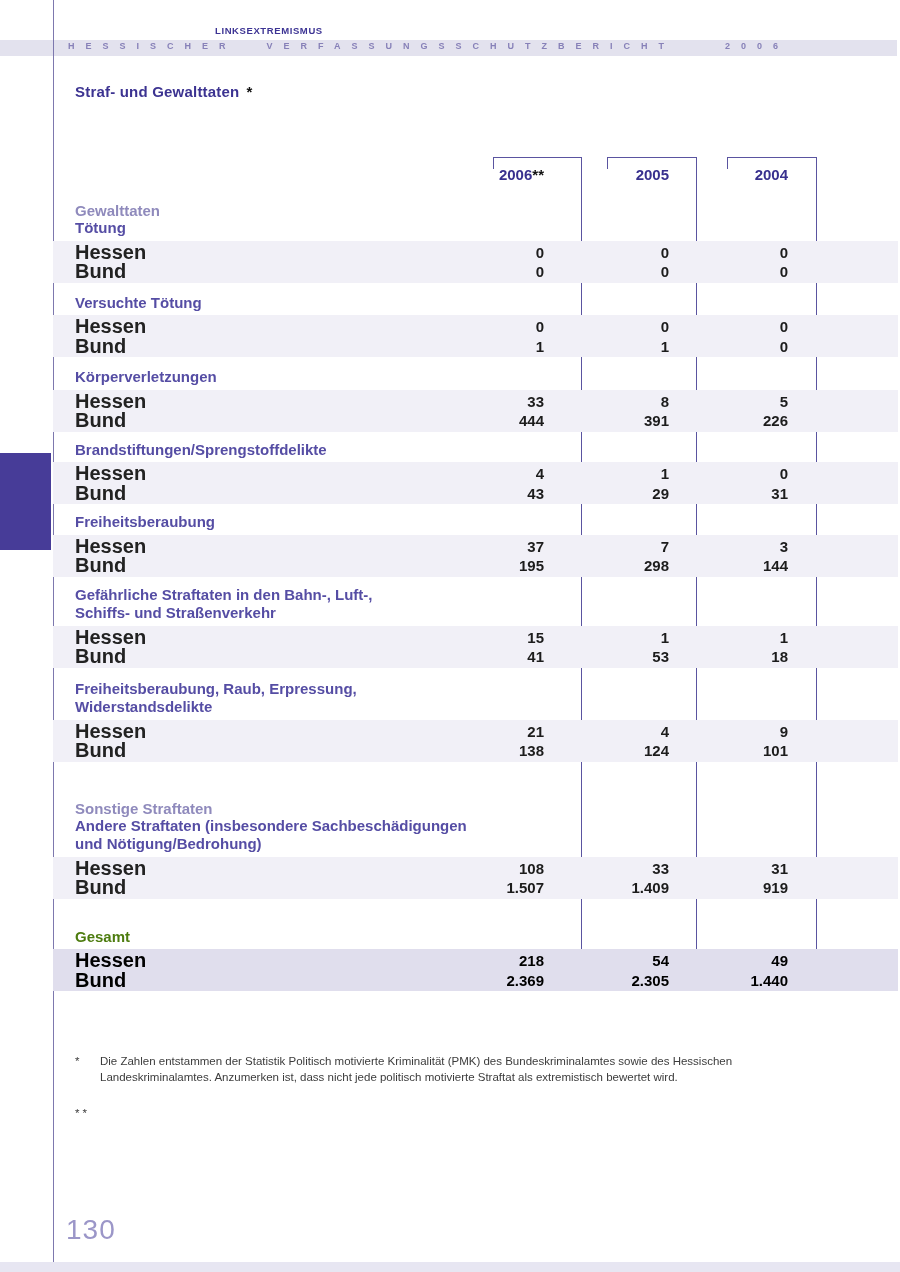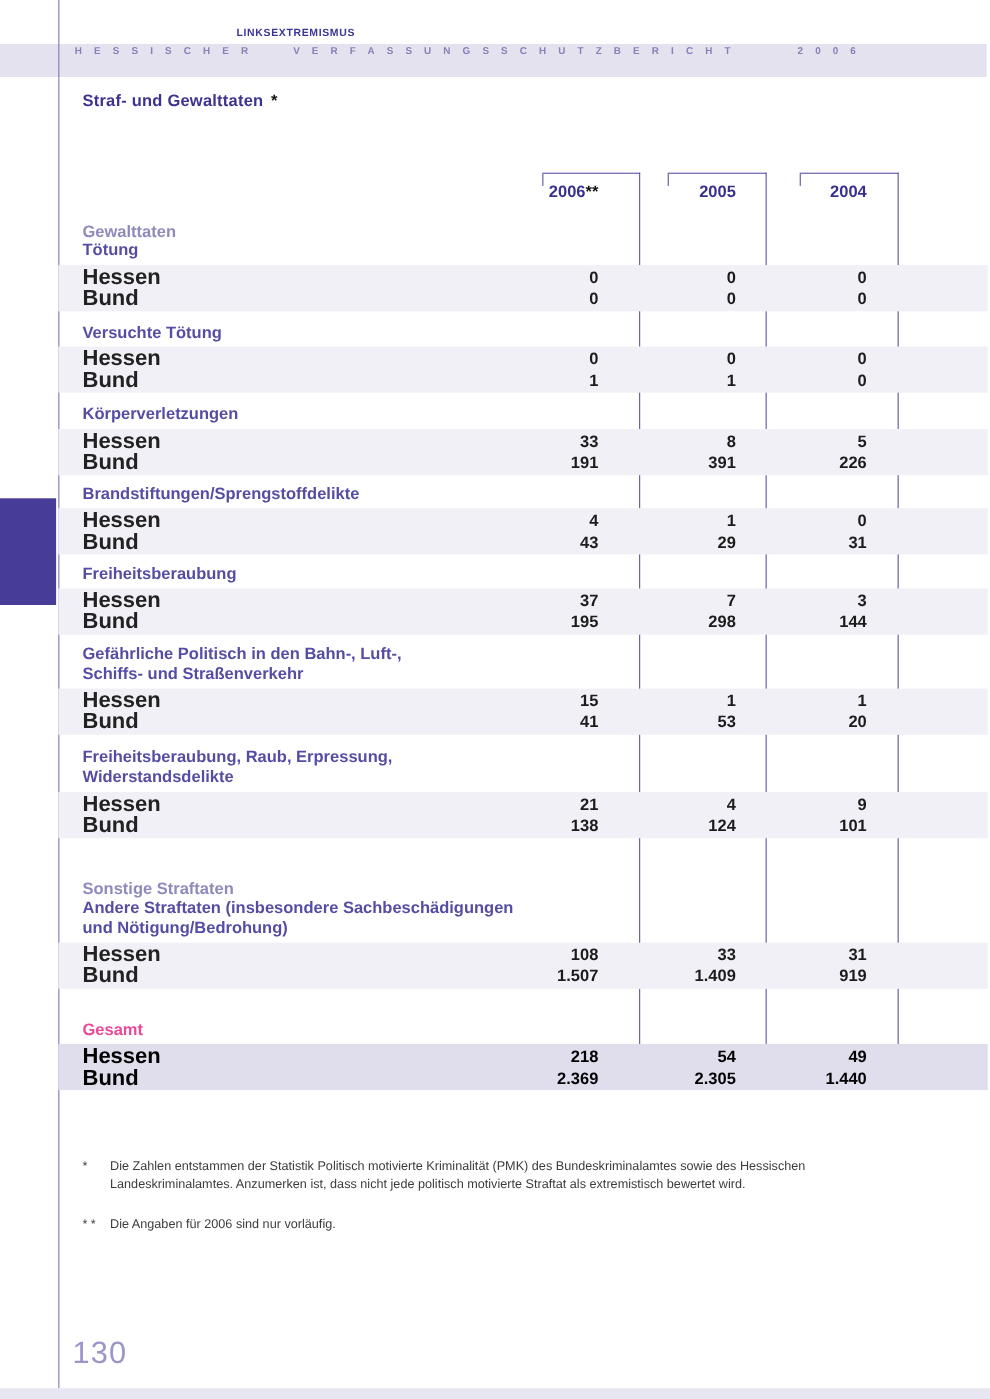--- a/index.html
+++ b/index.html
@@ -9,21 +9,21 @@
   }
   .vrule { position:absolute; left:53px; top:0; width:1px; height:1262px; background:#7d78ae; }
   .side-tab { position:absolute; left:0; top:453px; width:51px; height:97px; background:#473c98; }
   .bottom-strip { position:absolute; left:0; bottom:0; width:900px; height:10px; background:#e7e6f2; }
 
   .kicker {
     position:absolute; left:215px; top:25px; font-size:9.5px; font-weight:bold;
     letter-spacing:0.6px; color:#3d3494;
   }
   .head-band {
-    position:absolute; left:0; top:40px; width:897px; height:30px; background:#e3e2ee;
+    position:absolute; left:0; top:40px; width:897px; height:16px; background:#e3e2ee;
     color:#8781b8; font-size:9px; line-height:13px; white-space:nowrap;
     padding-left:68px; box-sizing:border-box; font-weight:bold;
   }
   .head-band span { letter-spacing:11px; }
   .head-band .bw0 { margin-right:30px; }
   .head-band .bw1 { margin-right:50px; }
 
   .page-title {
     position:absolute; left:75px; top:83px; font-size:15px; font-weight:bold;
     color:#3c3391; letter-spacing:0.2px;
@@ -60,21 +60,21 @@
   .section:nth-child(7) { margin-top:12px; }
   .section:nth-child(8) { margin-top:38px; }
   .section:nth-child(9) { margin-top:29px; }
 
   .group-label {
     font-size:15px; font-weight:bold; color:#8f8abc;
     padding-left:22px; line-height:17px;
   }
   .sec-title { font-size:15px; font-weight:bold; color:#554da4; padding-left:22px; }
   .sec-title div { line-height:18.5px; }
-  .section.total .sec-title { color:#ec4899; }
+  .section.total .sec-title { color:#4d7c0f; }
 
   .vals-band {
     position:relative; margin-top:3px; height:42px; padding-top:2px;
     background:#f1f0f7; box-sizing:border-box;
   }
   .section.total .vals-band { background:#e0deed; }
   .brow { position:relative; height:19.5px; line-height:19.5px; }
   .rlabel { padding-left:22px; font-size:20px; font-weight:bold; color:#222222; }
   .val { position:absolute; top:0; font-size:15px; font-weight:bold; color:#1c1c1c; }
   .val.v0 { right:354px; }
@@ -169,21 +169,21 @@
         </div>
     <div class="vals-band">
       <div class="brow">
         <span class="rlabel">Hessen</span>
         <span class="val v0">33</span>
         <span class="val v1">8</span>
         <span class="val v2">5</span>
       </div>
       <div class="brow">
         <span class="rlabel">Bund</span>
-        <span class="val v0">191</span>
+        <span class="val v0">444</span>
         <span class="val v1">391</span>
         <span class="val v2">226</span>
       </div>
     </div>
   </div>
 
   <div class="section">
 
     <div class="sec-title">
           <div>Brandstiftungen/Sprengstoffdelikte</div>
@@ -221,35 +221,35 @@
         <span class="val v0">195</span>
         <span class="val v1">298</span>
         <span class="val v2">144</span>
       </div>
     </div>
   </div>
 
   <div class="section">
 
     <div class="sec-title">
-          <div>Gefährliche Politisch in den Bahn-, Luft-,</div>
+          <div>Gefährliche Straftaten in den Bahn-, Luft-,</div>
           <div>Schiffs- und Straßenverkehr</div>
         </div>
     <div class="vals-band">
       <div class="brow">
         <span class="rlabel">Hessen</span>
         <span class="val v0">15</span>
         <span class="val v1">1</span>
         <span class="val v2">1</span>
       </div>
       <div class="brow">
         <span class="rlabel">Bund</span>
         <span class="val v0">41</span>
         <span class="val v1">53</span>
-        <span class="val v2">20</span>
+        <span class="val v2">18</span>
       </div>
     </div>
   </div>
 
   <div class="section">
 
     <div class="sec-title">
           <div>Freiheitsberaubung, Raub, Erpressung,</div>
           <div>Widerstandsdelikte</div>
         </div>
@@ -314,18 +314,17 @@
 </div>
 
   <div id="footnotes">
   <div class="footnote">
     <span class="fn-marker">*</span>
     <span class="fn-text">Die Zahlen entstammen der Statistik Politisch motivierte Kriminalität (PMK) des Bundeskriminalamtes sowie des Hessischen Landeskriminalamtes. Anzumerken ist, dass nicht jede politisch motivierte Straftat als extremistisch bewertet wird.</span>
   </div>
 
   <div class="footnote">
     <span class="fn-marker">**</span>
-    <span class="fn-text">Die Angaben für 2006 sind nur vorläufig.</span>
   </div>
 </div>
 
   <div class="page-number">130</div>
 </div>
 
 </body></html>

